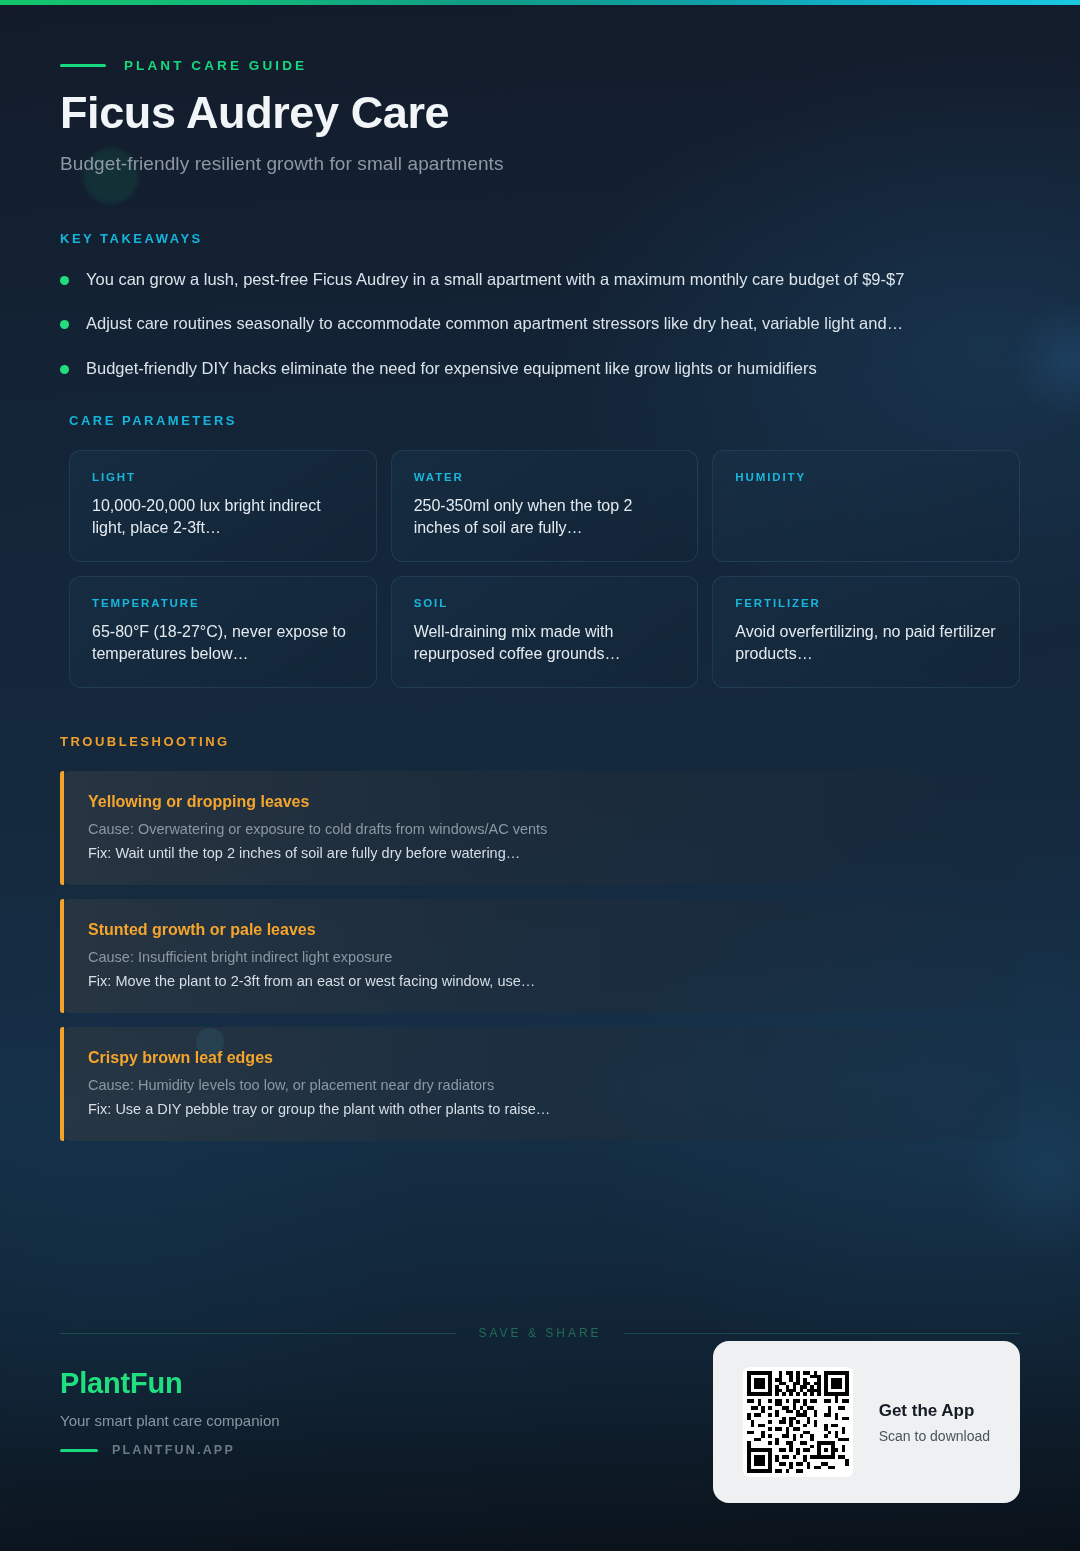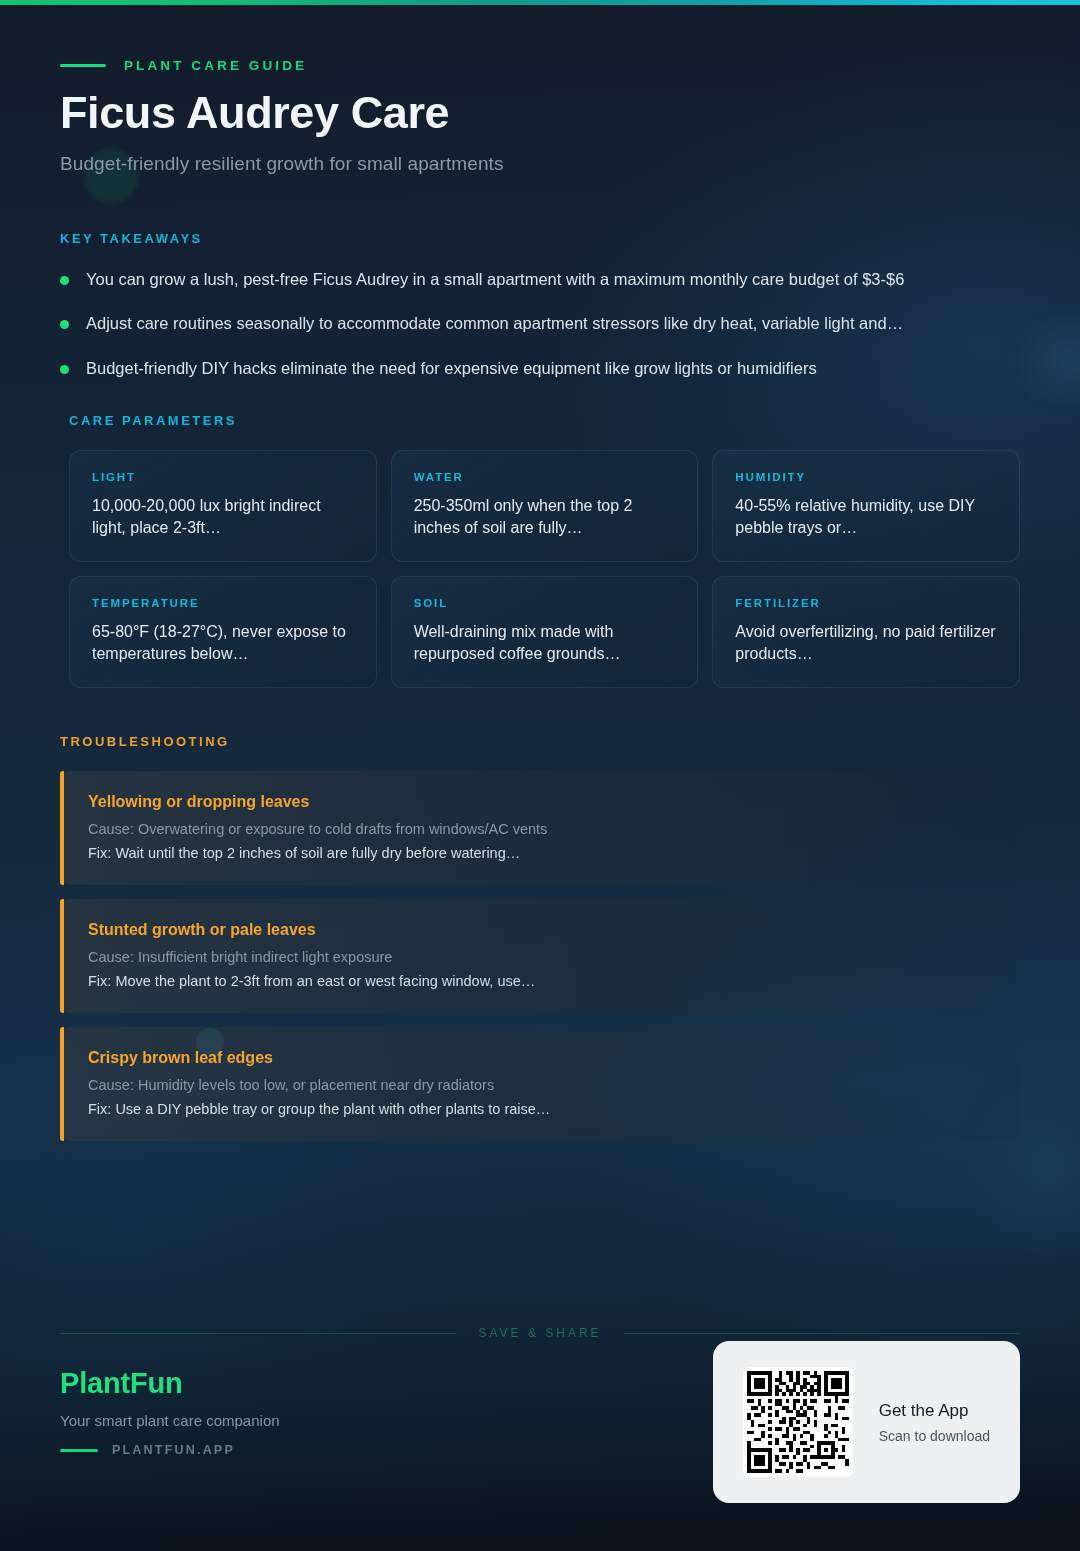--- a/index.html
+++ b/index.html
@@ -117,21 +117,21 @@
   .brand-url .dash{width:38px;height:3px;background:#18d87f;border-radius:2px;display:block;}
   .brand-url .utext{font-size:12.5px;letter-spacing:2.2px;color:#6d7a86;font-weight:600;}
 
   .qr-card{
     background:#eef0f1; border-radius:16px;
     padding:26px 30px; display:flex; align-items:center; gap:26px;
     margin-top:-26px;
   }
   .qr-box{width:110px;height:110px;background:#fff;border-radius:6px;padding:4px;}
   .qr-box svg{display:block;width:100%;height:100%;}
-  .qr-text .qr-title{font-size:17px;font-weight:400;color:#151c26;}
+  .qr-text .qr-title{font-size:17px;font-weight:700;color:#151c26;}
   .qr-text .qr-sub{margin-top:7px;font-size:14px;color:#4a545f;}
 </style>
 </head>
 <body>
 
 <div class="page">
 
   <div class="topbar"></div>
 
   <div class="blob blob-a"></div>
@@ -146,21 +146,21 @@
       <span class="etext">PLANT CARE GUIDE</span>
     </div>
     <h1 class="title">Ficus Audrey Care</h1>
     <div class="subtitle">Budget-friendly resilient growth for small apartments</div>
 
     <div class="takeaways">
       <div class="sec-label">KEY TAKEAWAYS</div>
       <div class="tk-list">
         <div class="tk-item">
           <span class="tk-dot"></span>
-          <span class="tk-text">You can grow a lush, pest-free Ficus Audrey in a small apartment with a maximum monthly care budget of $3-$6</span>
+          <span class="tk-text">You can grow a lush, pest-free Ficus Audrey in a small apartment with a maximum monthly care budget of $9-$7</span>
         </div>
         <div class="tk-item">
           <span class="tk-dot"></span>
           <span class="tk-text">Adjust care routines seasonally to accommodate common apartment stressors like dry heat, variable light and…</span>
         </div>
         <div class="tk-item">
           <span class="tk-dot"></span>
           <span class="tk-text">Budget-friendly DIY hacks eliminate the need for expensive equipment like grow lights or humidifiers</span>
         </div>
       </div>
@@ -172,21 +172,20 @@
         <div class="care-card">
           <div class="care-label">LIGHT</div>
           <div class="care-value">10,000-20,000 lux bright indirect light, place 2-3ft…</div>
         </div>
         <div class="care-card">
           <div class="care-label">WATER</div>
           <div class="care-value">250-350ml only when the top 2 inches of soil are fully…</div>
         </div>
         <div class="care-card">
           <div class="care-label">HUMIDITY</div>
-          <div class="care-value">40-55% relative humidity, use DIY pebble trays or…</div>
         </div>
         <div class="care-card">
           <div class="care-label">TEMPERATURE</div>
           <div class="care-value">65-80°F (18-27°C), never expose to temperatures below…</div>
         </div>
         <div class="care-card">
           <div class="care-label">SOIL</div>
           <div class="care-value">Well-draining mix made with repurposed coffee grounds…</div>
         </div>
         <div class="care-card">

